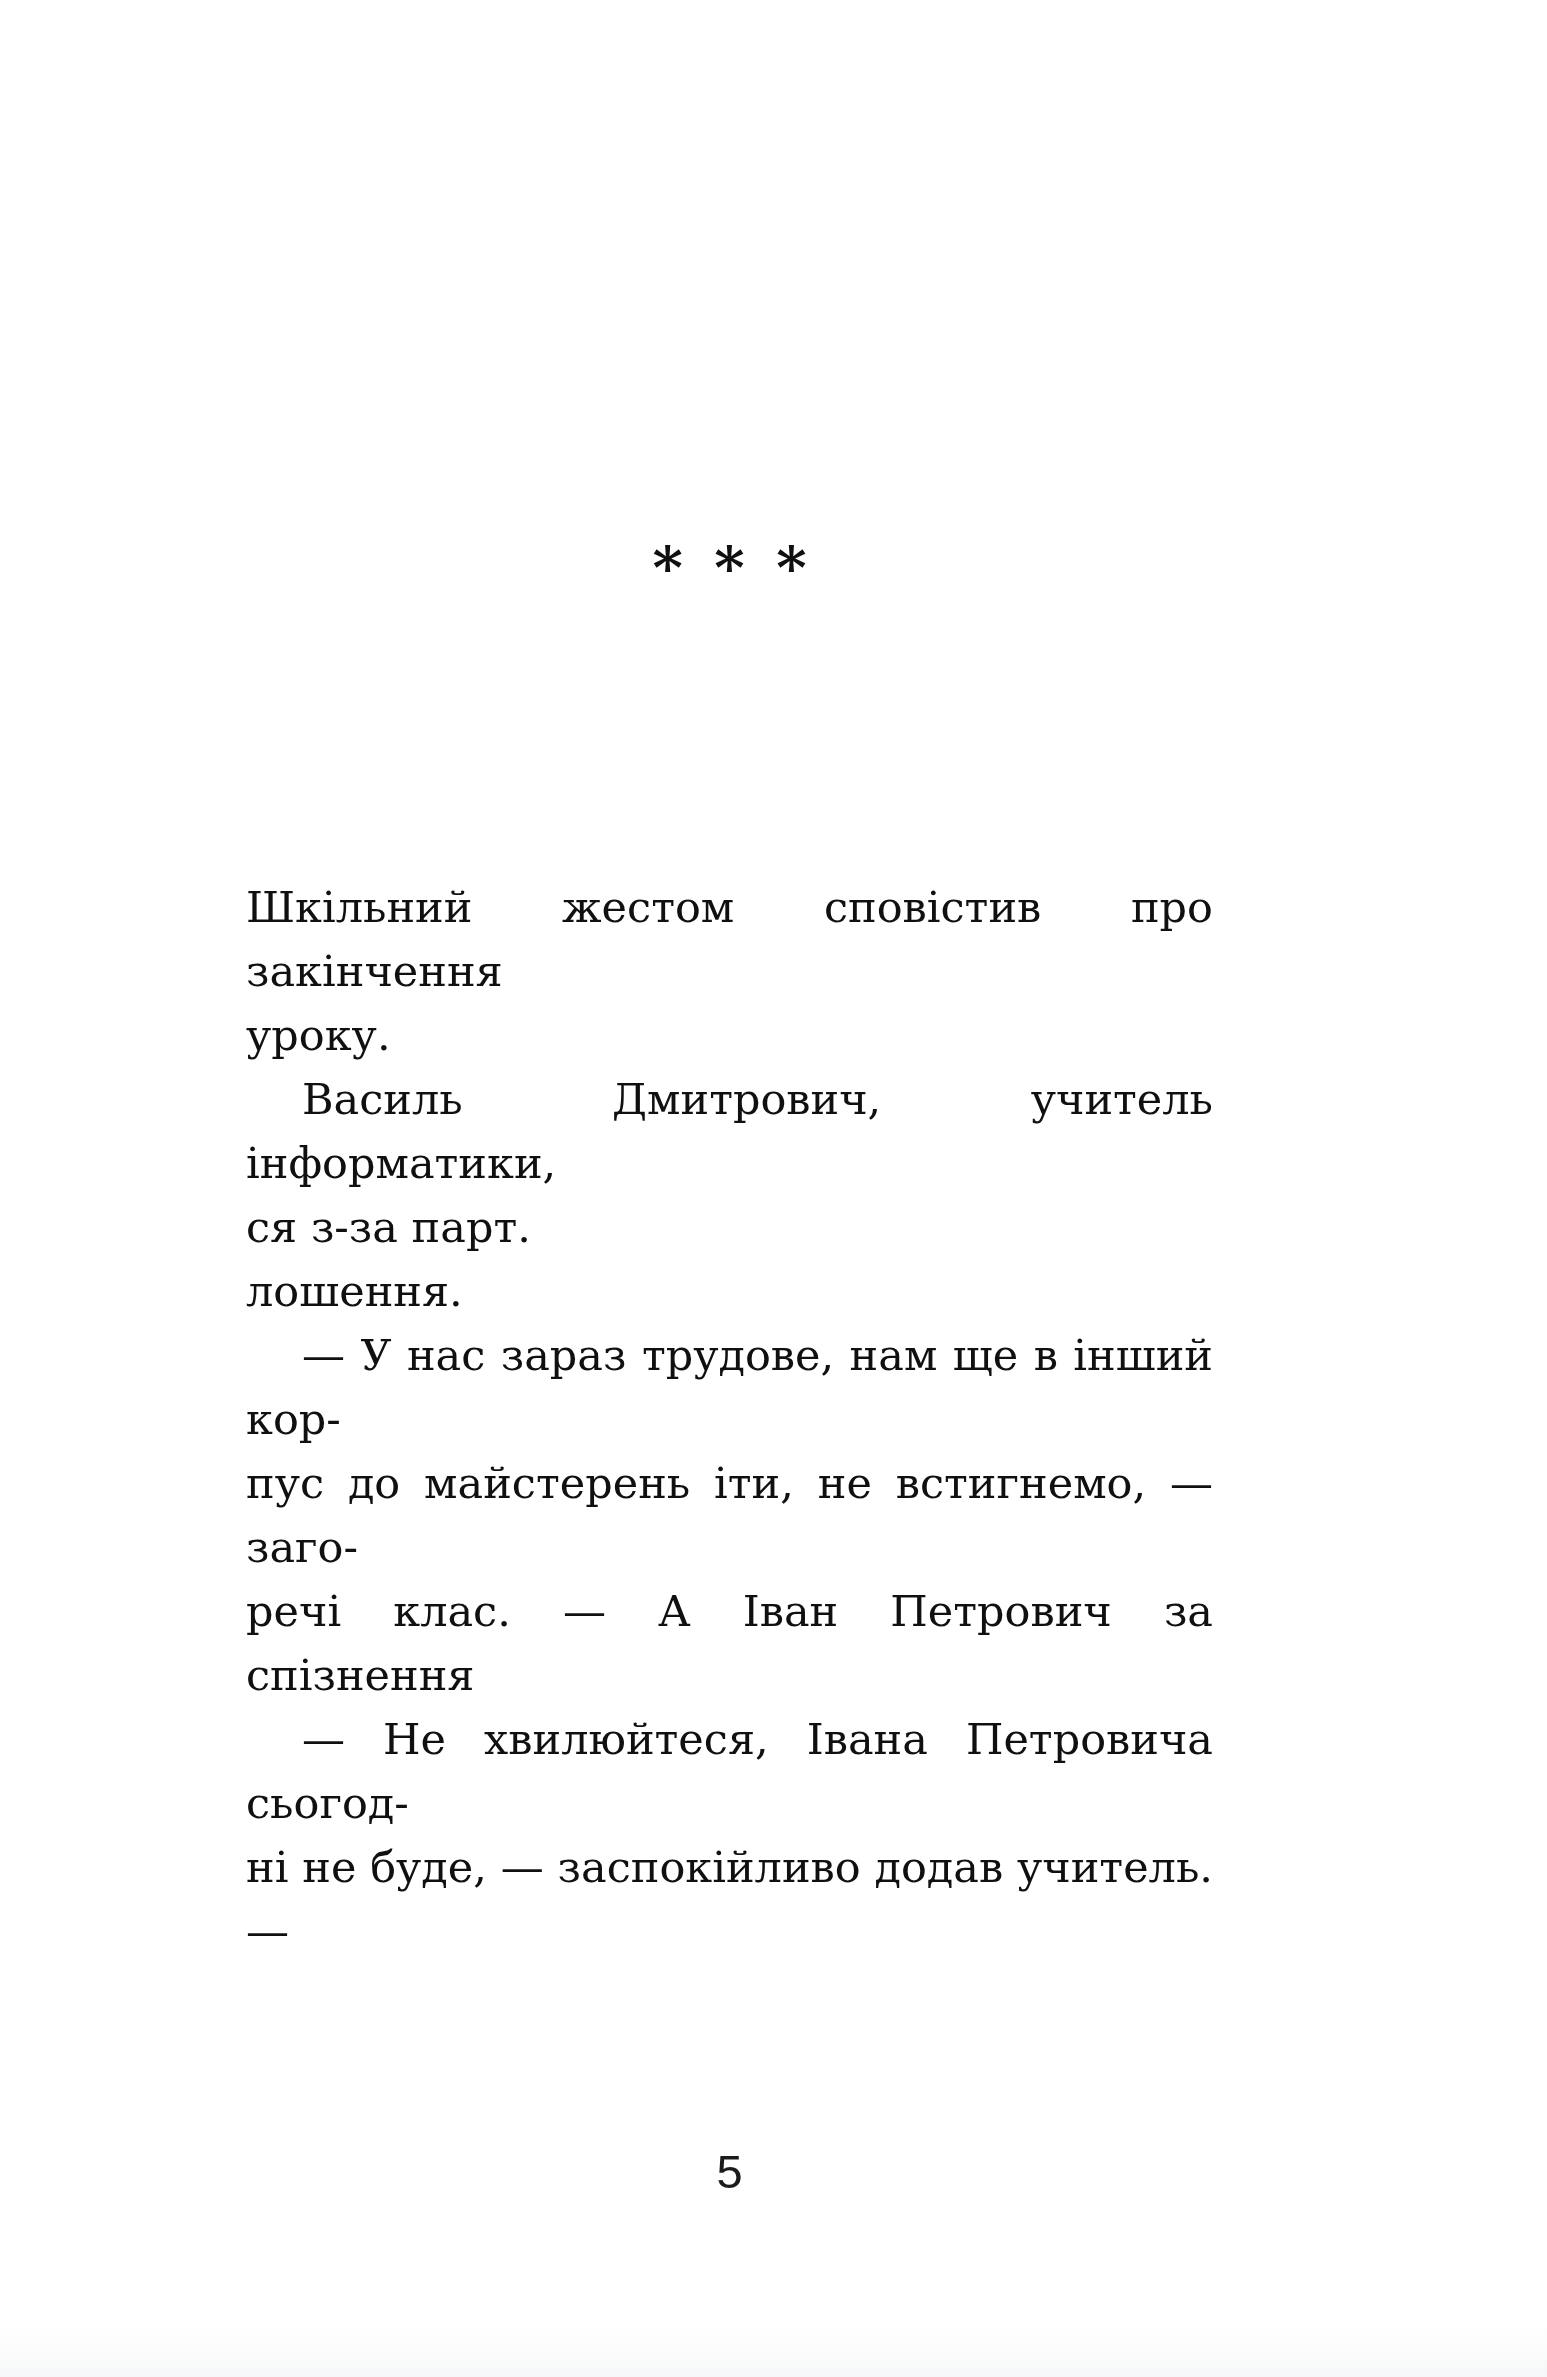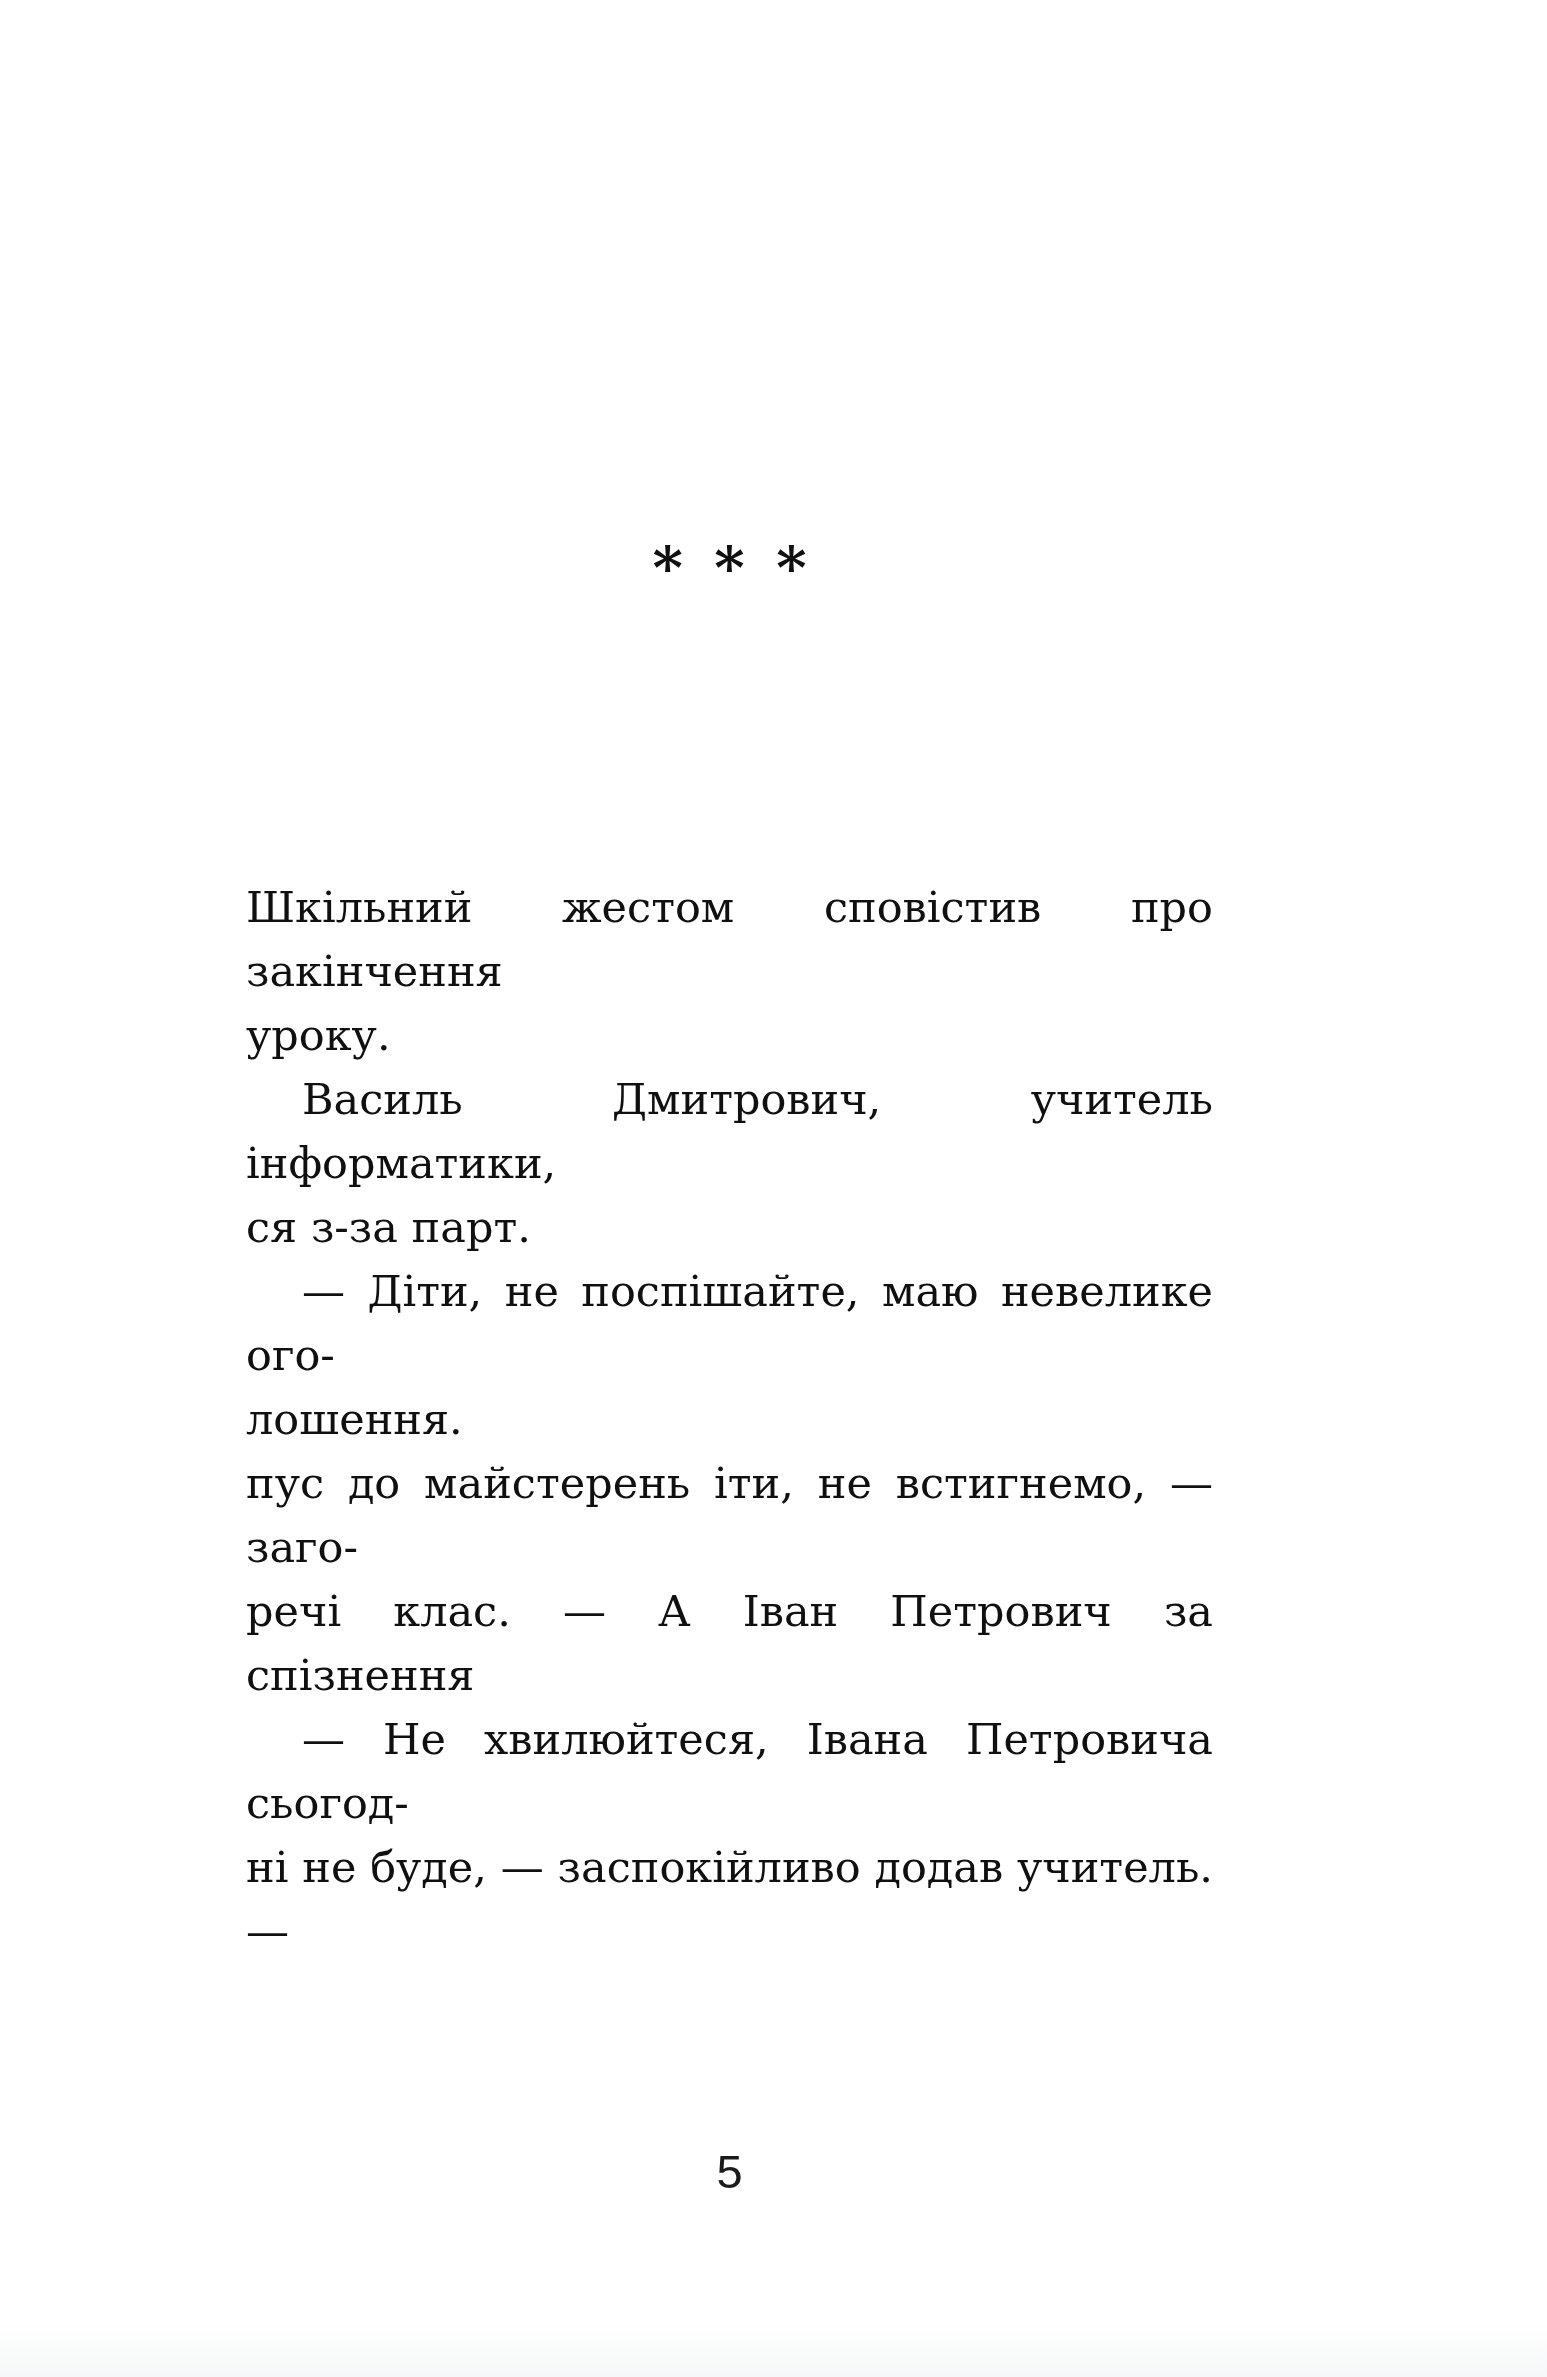--- a/index.html
+++ b/index.html
@@ -75,22 +75,22 @@
 <body>
 
 <div class="page" style="background: rgb(255, 255, 255); color: rgb(16, 16, 16);">
   <div class="separator">* * *</div>
 
   <div class="text-block">
       <div class="line">Шкільний жестом сповістив про закінчення</div>
       <div class="line para-end">уроку.</div>
       <div class="line indent">Василь Дмитрович, учитель інформатики,</div>
       <div class="line para-end">ся з-за парт.</div>
-      <div class="line indent">— Діти, не поспішайте, маю невелике ого-</div>
       <div class="line para-end">лошення.</div>
+      <div class="line indent">— У нас зараз трудове, нам ще в інший кор-</div>
       <div class="line">пус до майстерень іти, не встигнемо, — заго-</div>
       <div class="line">речі клас. — А Іван Петрович за спізнення</div>
       <div class="line indent">— Не хвилюйтеся, Івана Петровича сьогод-</div>
       <div class="line">ні не буде, — заспокійливо додав учитель. —</div>
     </div>
 
   <div class="folio">5</div>
 
   <div class="footer-shade" style="background: linear-gradient(rgb(255, 255, 255) 0%, rgb(246, 247, 248) 100%);"></div>
 </div>

